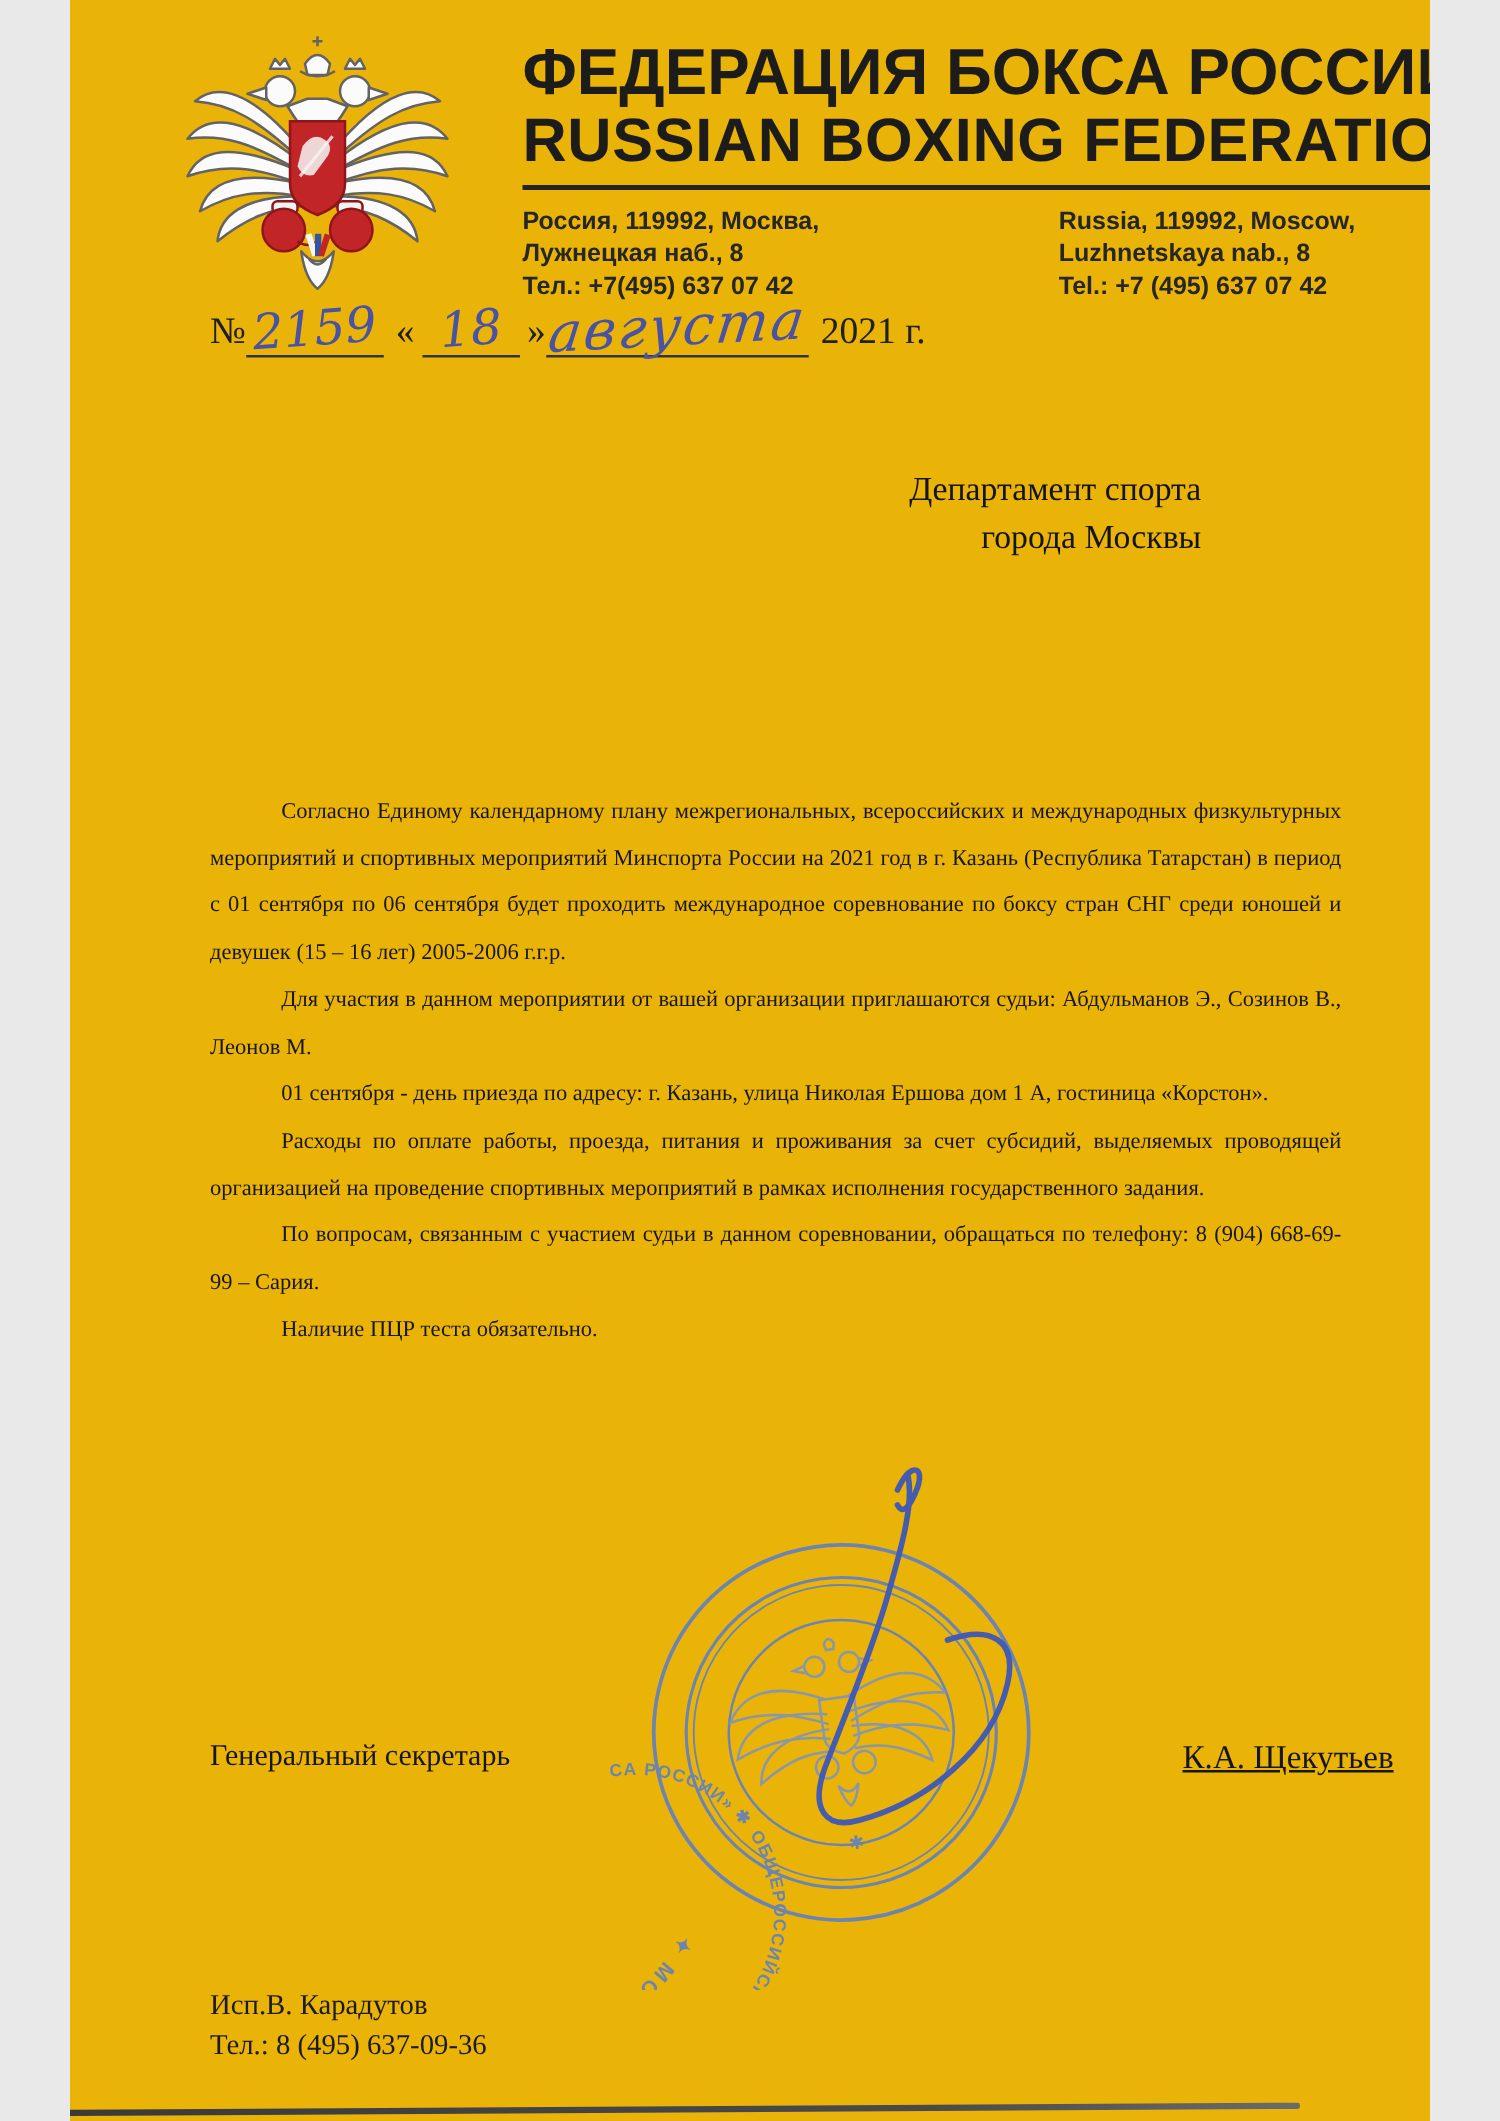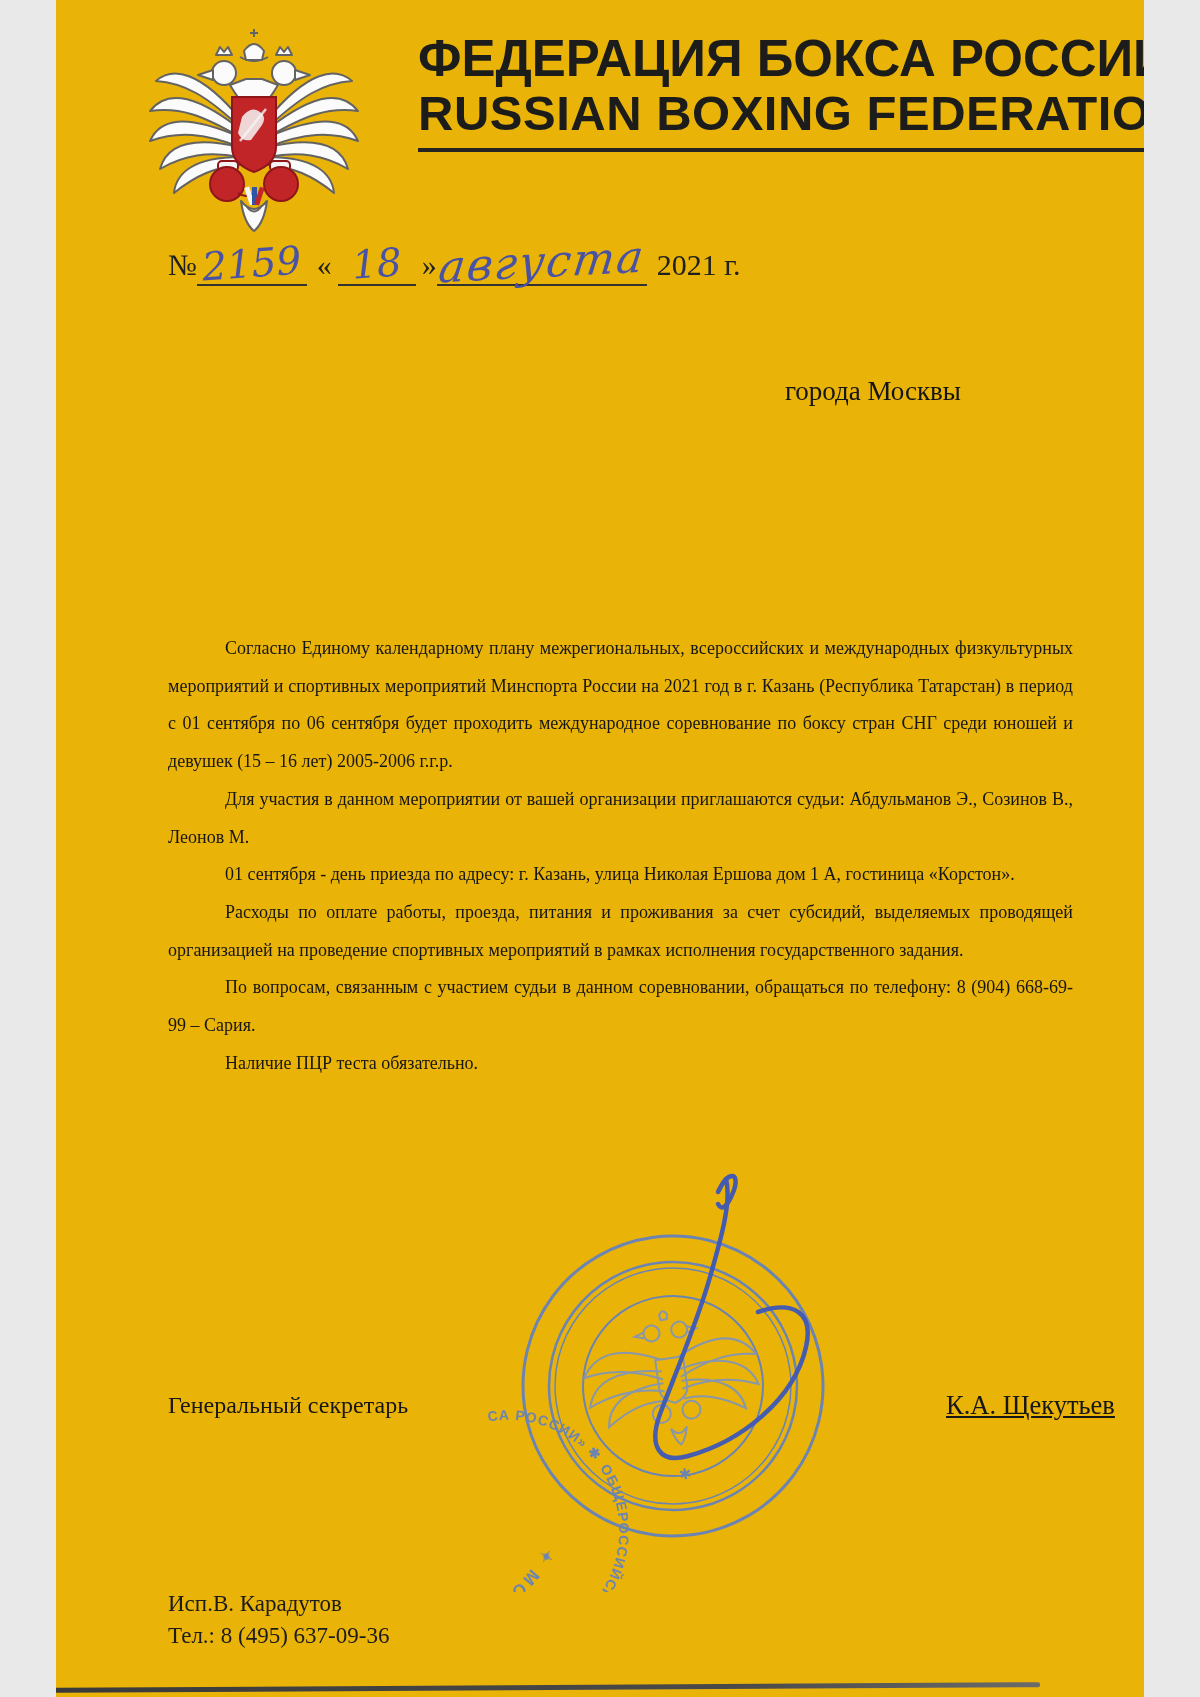--- a/index.html
+++ b/index.html
@@ -104,33 +104,46 @@
       <rect x="103" y="166" width="5" height="18" fill="#f5f5f5" transform="rotate(-18 105 175)"></rect>
       <rect x="108" y="166" width="5" height="18" fill="#2f55a4" transform="rotate(0 110 175)"></rect>
       <rect x="113" y="166" width="5" height="18" fill="#c22528" transform="rotate(18 115 175)"></rect>
     </g>
   </svg>
 
   <div class="head-right">
     <div class="title-ru">ФЕДЕРАЦИЯ БОКСА РОССИИ</div>
     <div class="title-en">RUSSIAN BOXING FEDERATION</div>
     <div class="head-rule"></div>
+    <div class="addresses">
+      <div class="addr-col ru">
+        <div>Россия, 119992, Москва,</div>
+        <div>Лужнецкая наб., 8</div>
+        <div>Тел.: +7(495) 637 07 42</div>
+      </div>
+      <div class="addr-col en">
+        <div>Russia, 119992, Moscow,</div>
+        <div>Luzhnetskaya nab., 8</div>
+        <div>Tel.: +7 (495) 637 07 42</div>
+      </div>
+    </div>
   </div>
 
   <div class="ref-line">
     <span class="printed">№</span>
     <span class="blank num"><span class="hand">2159</span></span>
     <span class="printed" style="margin-left:10px;">«</span>
     <span class="blank day"><span class="hand">18</span></span>
     <span class="printed">»</span>
     <span class="blank month"><span class="hand">августа</span></span>
     <span class="printed">2021 г.</span>
   </div>
 
   <div class="recipient">
+    <div>Департамент спорта</div>
     <div>города Москвы</div>
   </div>
 
   <div class="body-text">
     <p>Согласно Единому календарному плану межрегиональных, всероссийских и международных физкультурных мероприятий и спортивных мероприятий Минспорта России на 2021 год в г. Казань (Республика Татарстан) в период с 01 сентября по 06 сентября будет проходить международное соревнование по боксу стран СНГ среди юношей и девушек  (15 – 16 лет) 2005-2006 г.г.р.</p>
     <p>Для участия в данном мероприятии от вашей организации приглашаются судьи: Абдульманов Э., Созинов В., Леонов М.</p>
     <p>01 сентября - день приезда по адресу: г. Казань, улица Николая Ершова дом 1 А, гостиница «Корстон».</p>
     <p>Расходы по оплате работы, проезда, питания и проживания за счет субсидий, выделяемых проводящей организацией на проведение спортивных мероприятий в рамках исполнения государственного задания.</p>
     <p>По вопросам, связанным с участием судьи в данном соревновании, обращаться  по телефону: 8 (904) 668-69-99 – Сария.</p>
     <p>Наличие ПЦР теста  обязательно.</p>

